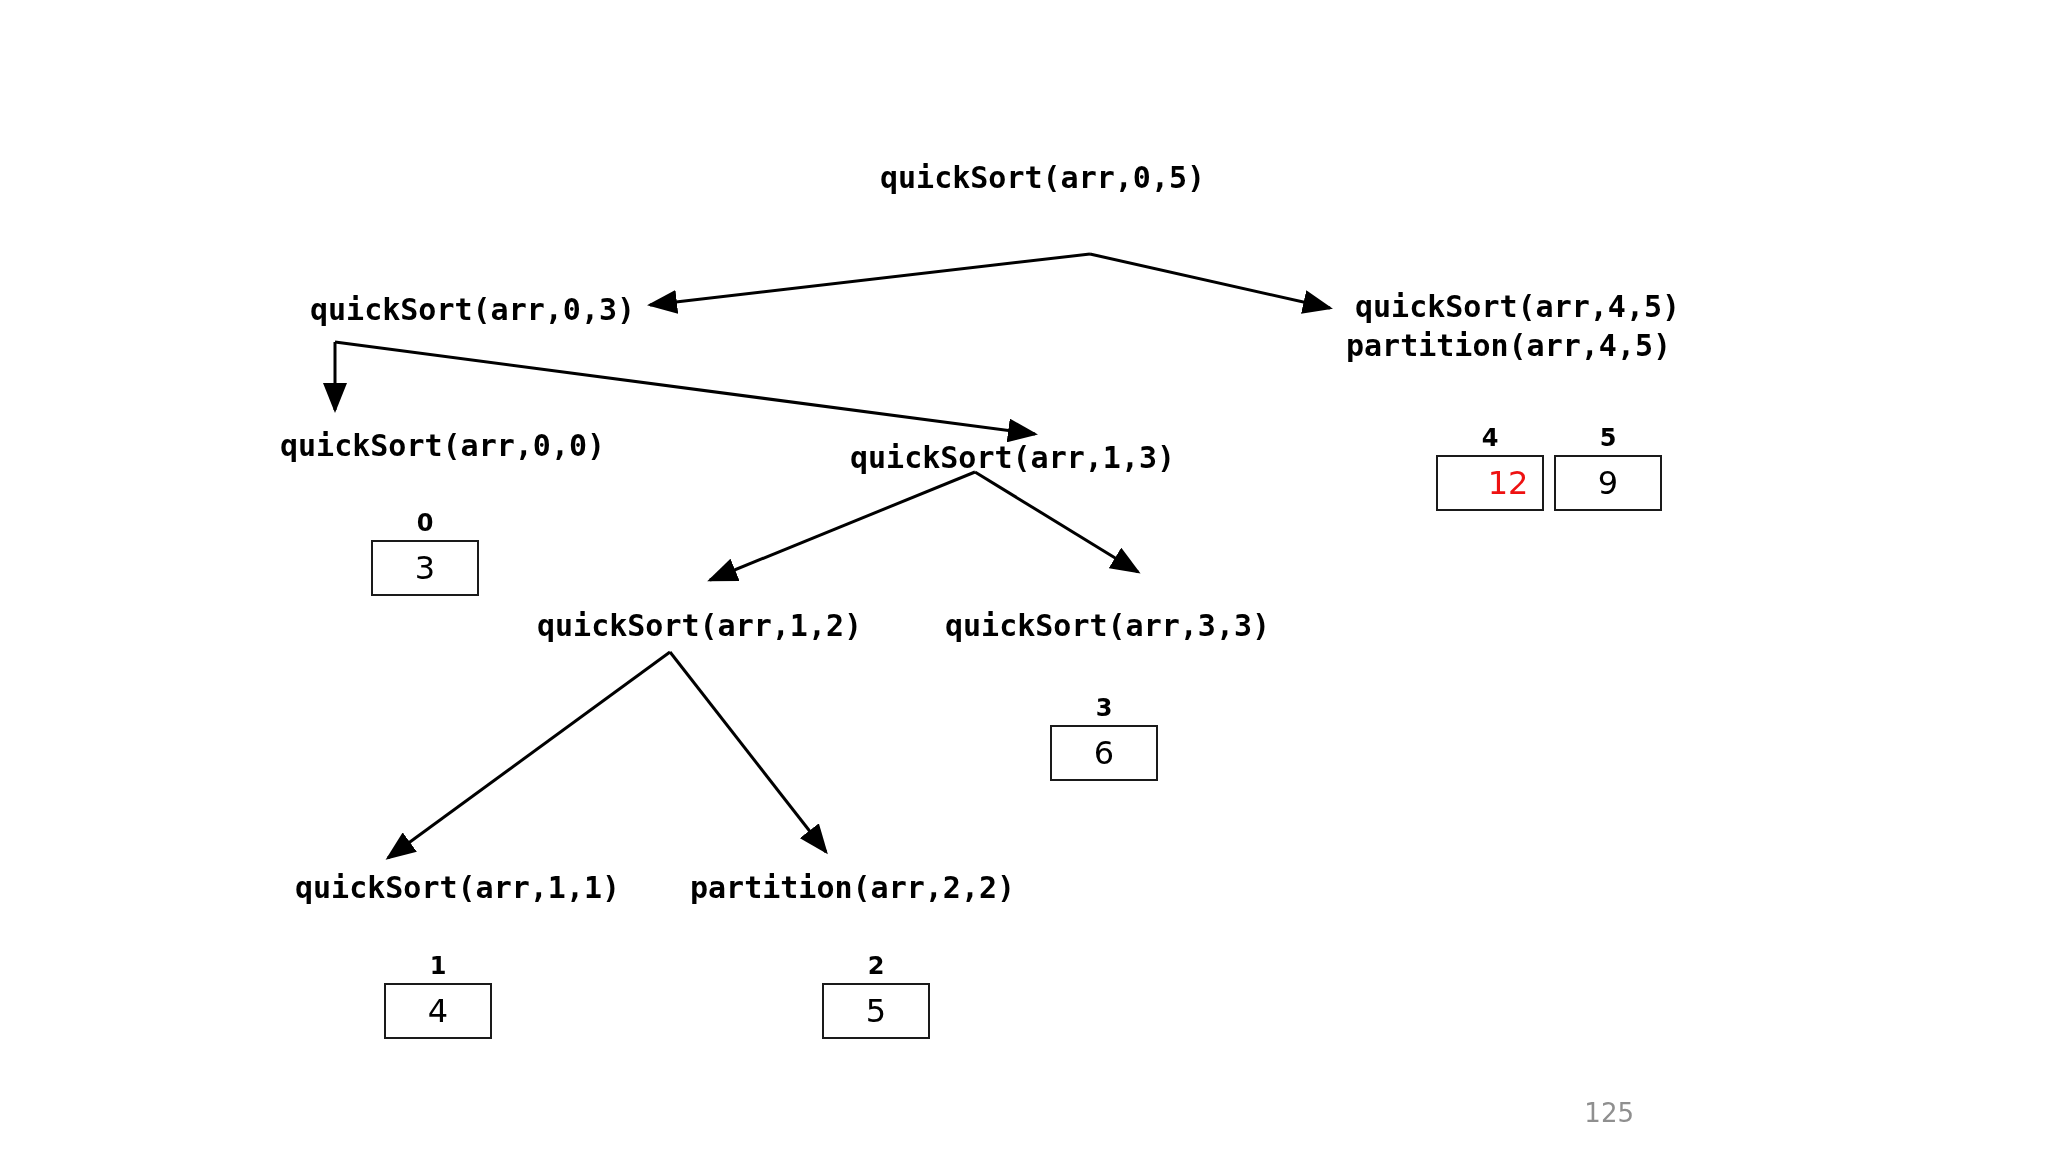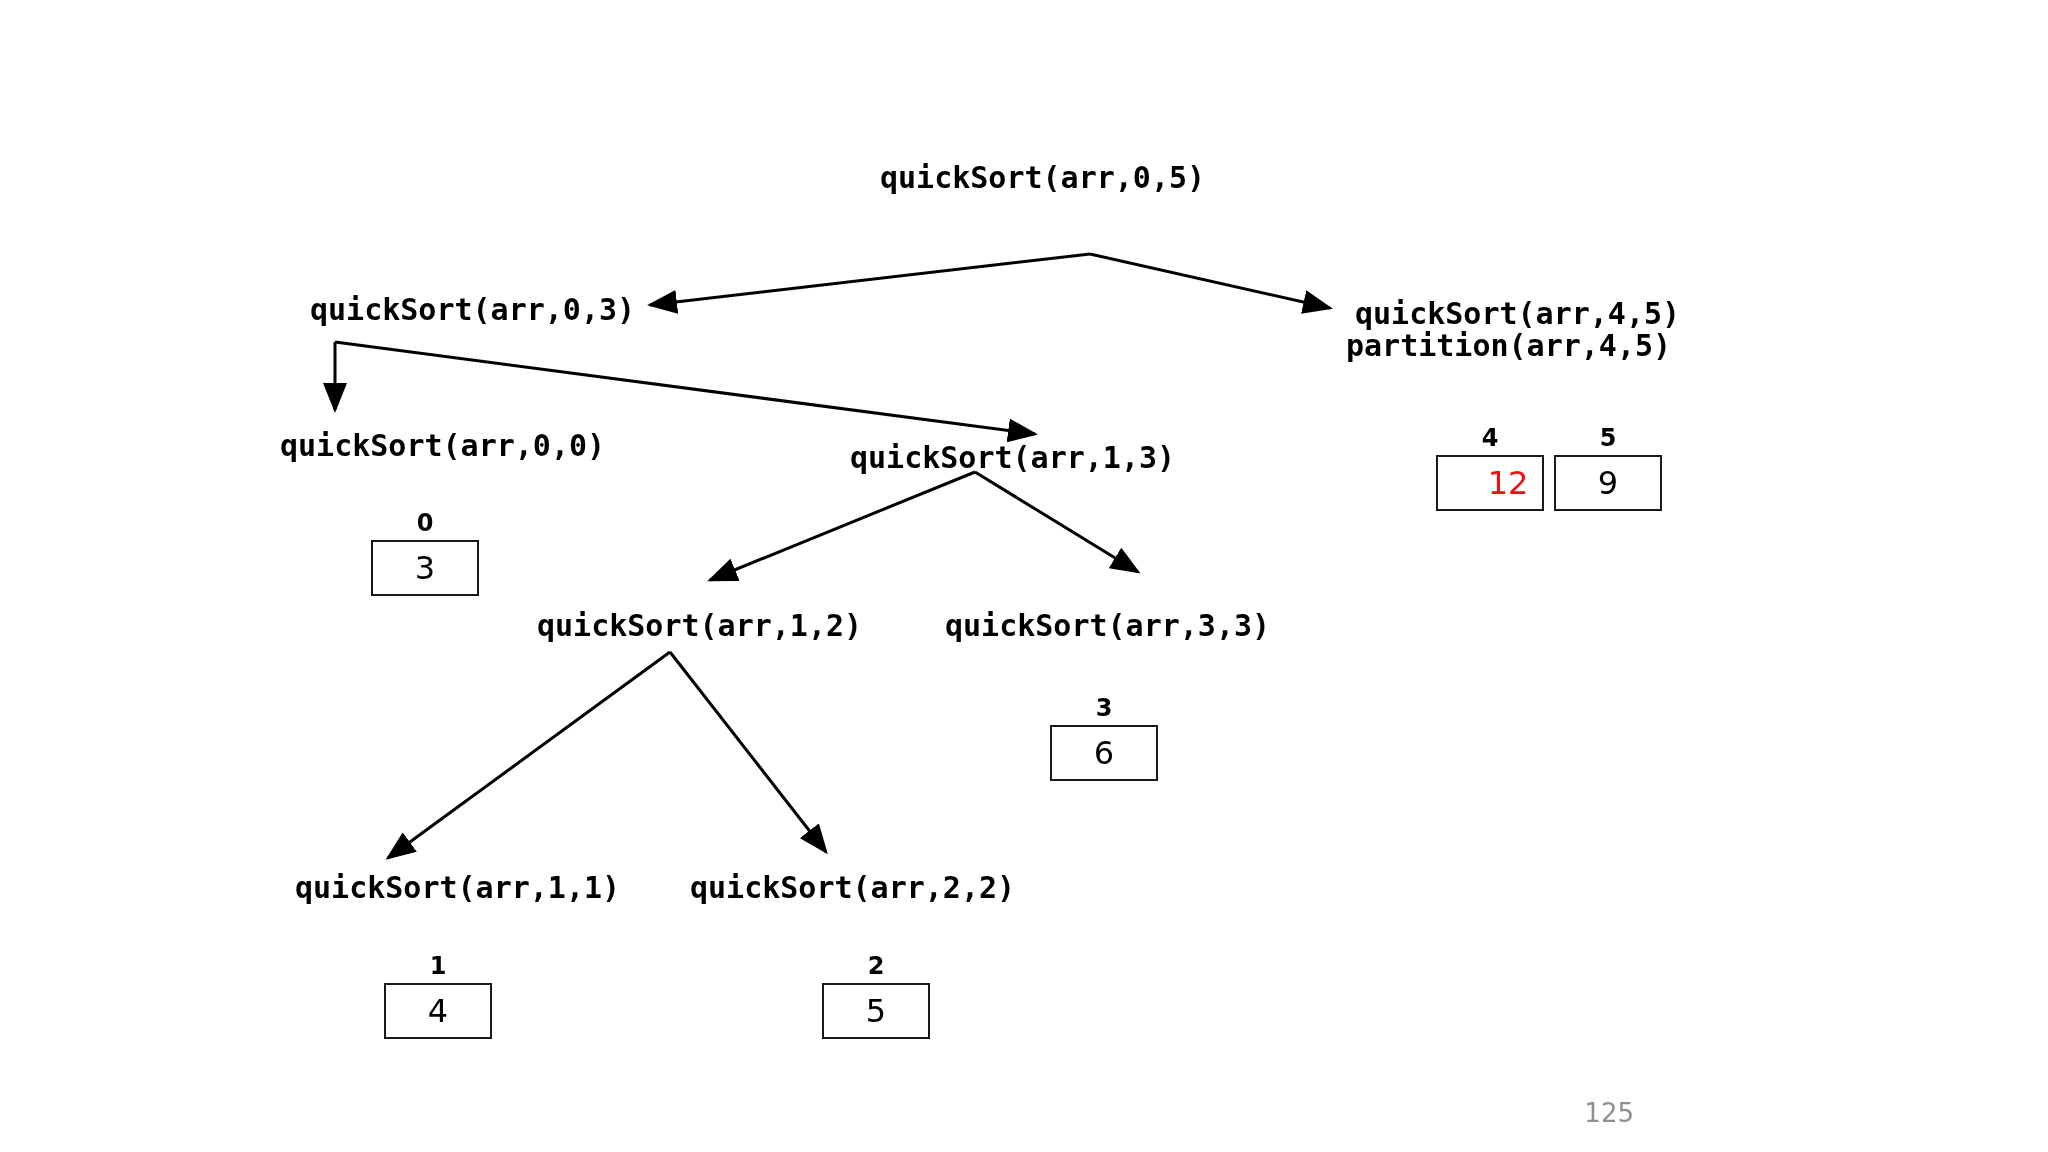--- a/index.html
+++ b/index.html
@@ -101,28 +101,28 @@
         <polyline points="975,472 710,580" marker-end="url(#arrowhead)" stroke="#000000"></polyline>
         <polyline points="975,472 1138,572" marker-end="url(#arrowhead)" stroke="#000000"></polyline>
         <polyline points="670,652 388,858" marker-end="url(#arrowhead)" stroke="#000000"></polyline>
         <polyline points="670,652 826,852" marker-end="url(#arrowhead)" stroke="#000000"></polyline>
       </g>
   </svg>
 
   <div id="node-layer">
       <div class="call-label" style="left: 880px; top: 160px;">quickSort(arr,0,5)</div>
       <div class="call-label" style="left: 265px; top: 292px; margin-left: 45px;">quickSort(arr,0,3)</div>
-      <div class="call-label" style="left: 1355px; top: 296px;">quickSort(arr,4,5)</div>
+      <div class="call-label" style="left: 1355px; top: 289px;">quickSort(arr,4,5)</div>
       <div class="call-label" style="left: 1346px; top: 328px;">partition(arr,4,5)</div>
       <div class="call-label" style="left: 280px; top: 428px;">quickSort(arr,0,0)</div>
       <div class="call-label" style="left: 850px; top: 440px;">quickSort(arr,1,3)</div>
       <div class="call-label" style="left: 537px; top: 608px;">quickSort(arr,1,2)</div>
       <div class="call-label" style="left: 945px; top: 608px;">quickSort(arr,3,3)</div>
       <div class="call-label" style="left: 295px; top: 870px;">quickSort(arr,1,1)</div>
-      <div class="call-label" style="left: 690px; top: 870px;">quickSort(arr,2,2)</div>
+      <div class="call-label" style="left: 690px; top: 870px;">partition(arr,2,2)</div>
     </div>
 
   <div id="cell-layer">
       <div class="cell" style="left: 371px; top: 510px; width: 108px; height: 88px;">
         <div class="cell-index">0</div>
         <div class="cell-box">3</div>
       </div>
       <div class="cell" style="left: 1050px; top: 695px; width: 108px; height: 88px;">
         <div class="cell-index">3</div>
         <div class="cell-box">6</div>

